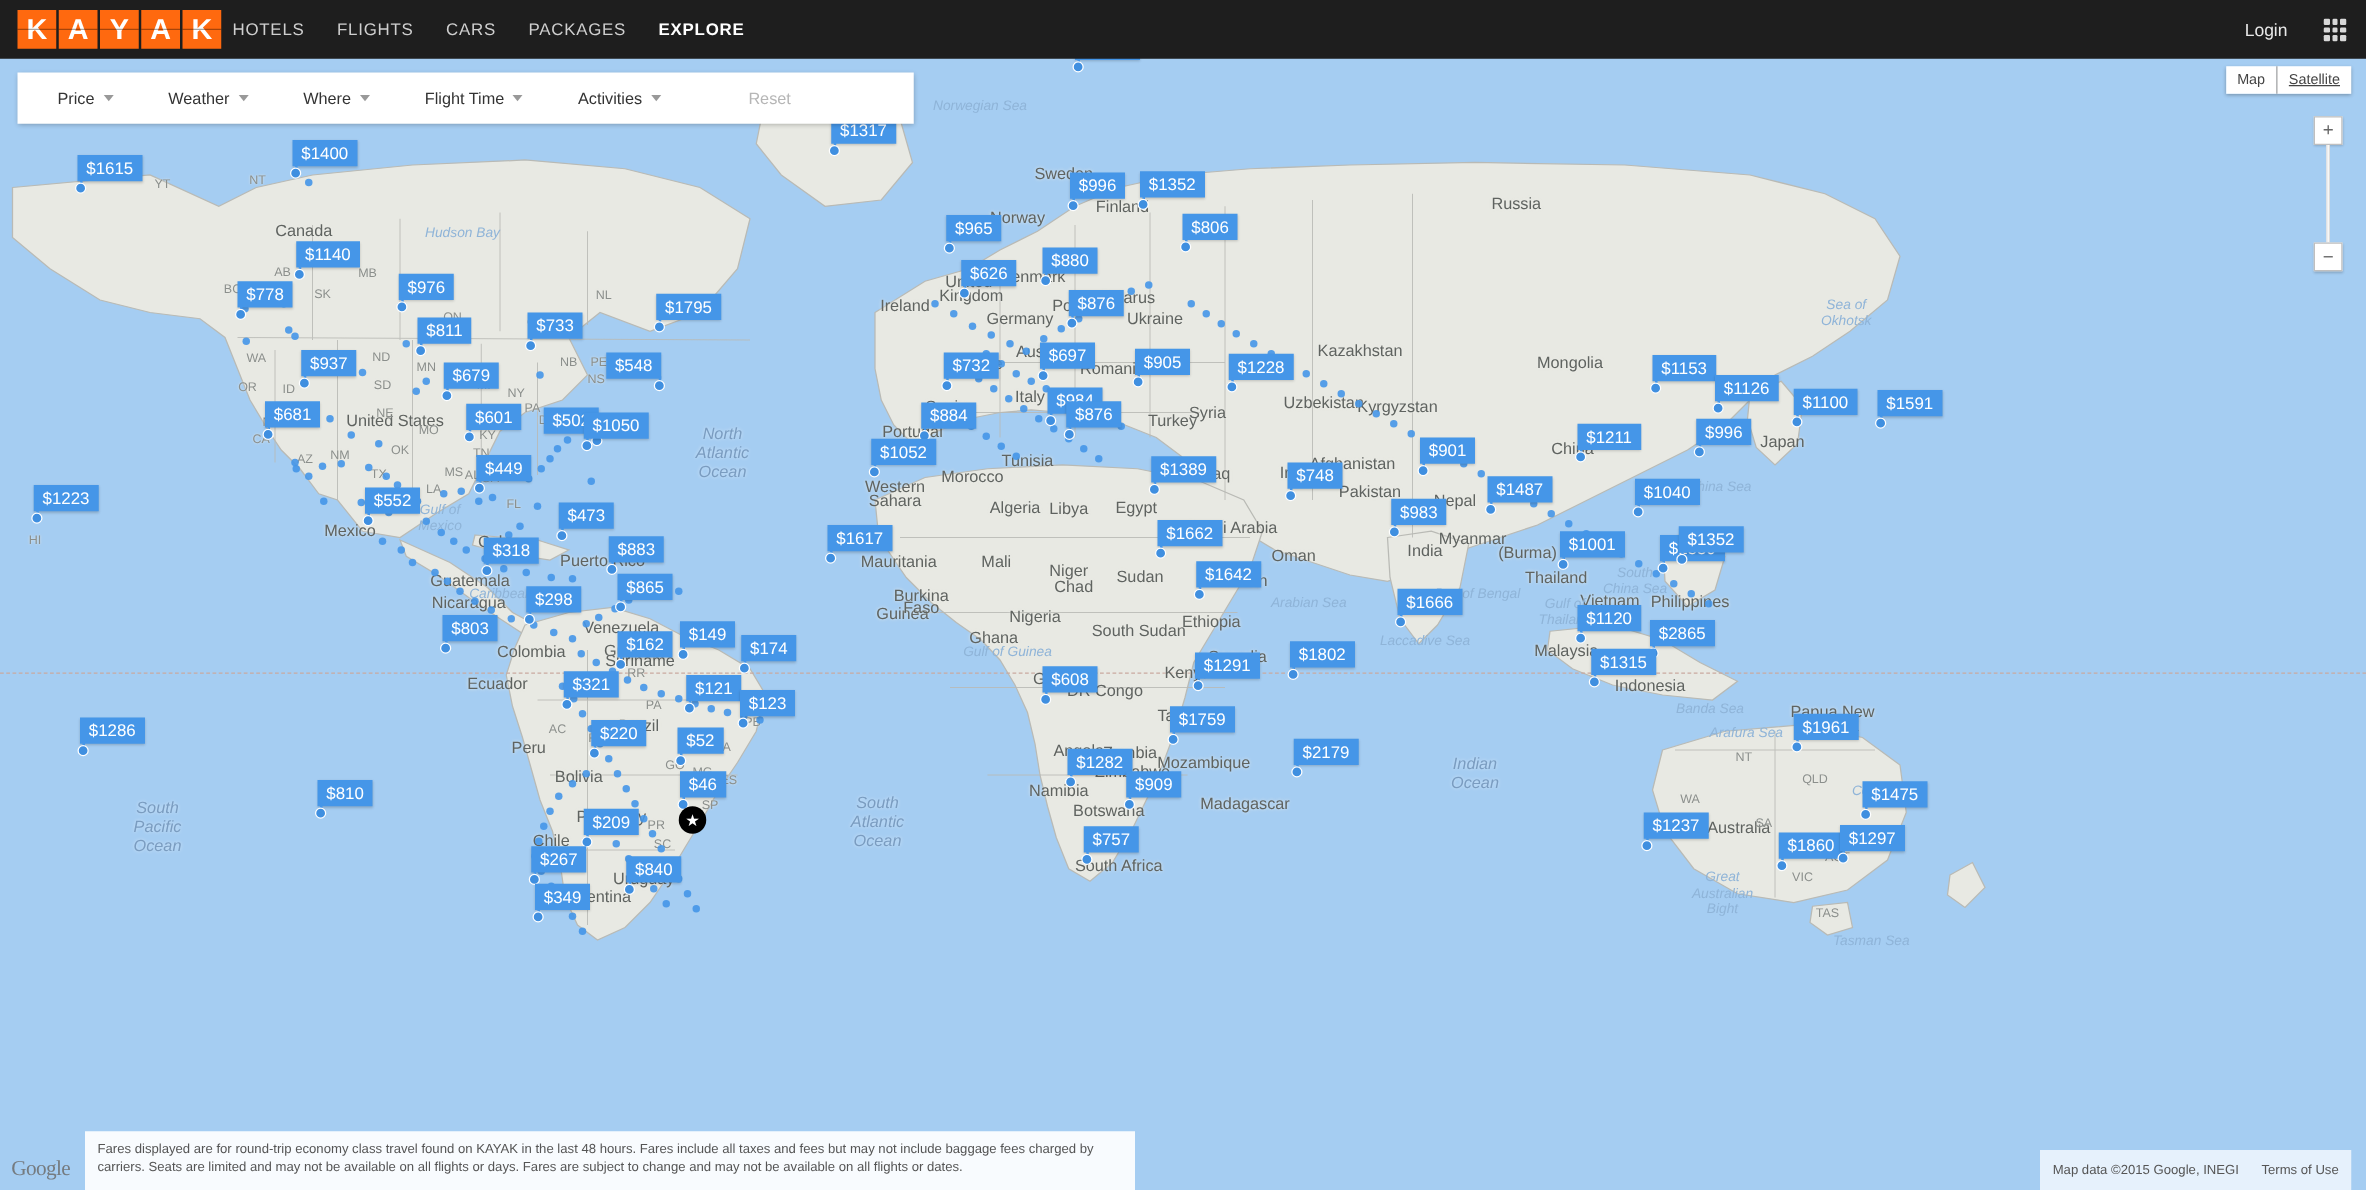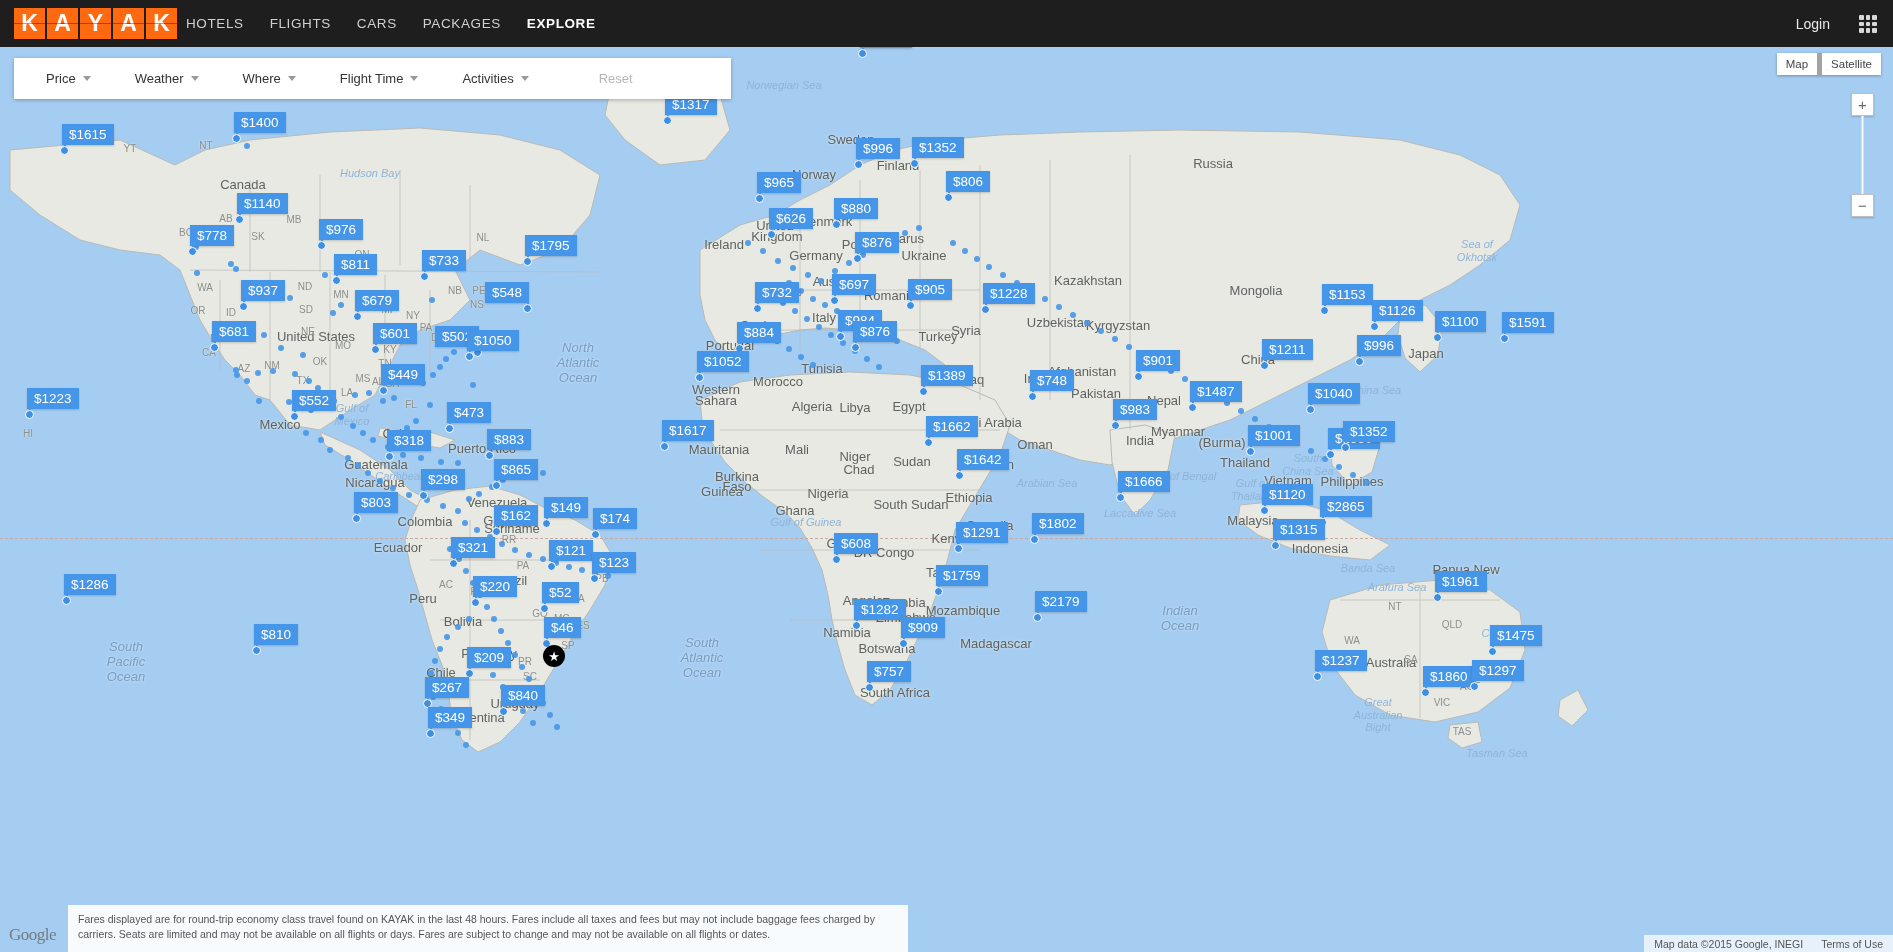--- a/index.html
+++ b/index.html
@@ -72,21 +72,21 @@
   .filter { display:flex; align-items:center; gap:7px; font-size:13px;
     color:#333; cursor:pointer; }
   #reset { font-size:13px; color:#b6b6b6; margin-left:26px; cursor:pointer; }
 
   
   #maptype { position:absolute; right:12px; top:53px; display:flex; z-index:50;
     box-shadow:0 1px 3px rgba(0,0,0,.3); }
   .mt-btn { height:22px; padding:0 9px; background:#fff; font-size:11.5px;
     color:#444; display:flex; align-items:center; cursor:pointer; }
   .mt-btn.active { background:#fff; font-weight:normal; }
-  .mt-btn + .mt-btn { border-left:5px solid #a3a3a3; }
+  .mt-btn + .mt-btn { border-left:1px solid #a3a3a3;text-decoration:underline; }
   #zoomctl { position:absolute; right:19px; top:93px; width:23px; z-index:50; }
   .zbtn { width:23px; height:23px; background:#fff; border:1px solid #bfbfbf;
     display:flex; align-items:center; justify-content:center; font-size:15px;
     color:#666; cursor:pointer; box-shadow:0 1px 2px rgba(0,0,0,.2); }
   #ztrack { width:3px; height:78px; background:#fff; margin:0 auto;
     border-left:1px solid #ddd; border-right:1px solid #ddd; }
 
   
   .marker { position:absolute; z-index:30; }
   .bubble { background:#4596e8; color:#fff; font-size:13.5px; height:21px;
@@ -105,21 +105,21 @@
     border-radius:50%; background:#000; z-index:45; display:flex;
     align-items:center; justify-content:center; color:#fff; font-size:13px; }
 
   
   #disclaimer { position:absolute; left:68px; bottom:0; width:840px; height:47px;
     background:rgba(255,255,255,.92); font-size:10.5px; color:#555;
     line-height:1.42; padding:7px 10px; z-index:50; }
   #gwatermark { position:absolute; left:9px; bottom:7px; z-index:50;
     font-size:17px; font-family:"Liberation Serif", serif; color:#6d6d6d;
     opacity:.85; letter-spacing:-.5px; }
-  #attrib { position:absolute; right:0; bottom:0; height:17px; display:flex;
+  #attrib { position:absolute; right:12px; bottom:0; height:32px; display:flex;
     align-items:center; gap:18px; padding:0 10px; font-size:10.5px;
     color:#555; background:rgba(255,255,255,.72); z-index:50; }
 </style>
 </head>
 <body>
 
 <div id="map-root">
 
   <div id="land">
     <svg viewBox="0 0 1893 952" preserveAspectRatio="none">
@@ -360,21 +360,21 @@
       <div class="state-label" style="left: 602px; top: 578px;">PB</div>
       <div class="state-label" style="left: 578px; top: 598px;">BA</div>
       <div class="state-label" style="left: 1452px; top: 624px;">QLD</div>
       <div class="state-label" style="left: 1395px; top: 606px;">NT</div>
       <div class="state-label" style="left: 1352px; top: 640px;">WA</div>
       <div class="state-label" style="left: 1411px; top: 659px;">SA</div>
       <div class="state-label" style="left: 1460px; top: 672px;">NSW</div>
       <div class="state-label" style="left: 1442px; top: 702px;">VIC</div>
       <div class="state-label" style="left: 1470px; top: 686px;">ACT</div>
       <div class="state-label" style="left: 1462px; top: 731px;">TAS</div>
-      <div class="sea-label" style="left: 370px; top: 173px; transform: translate(-50%, -50%);">Hudson Bay</div>
+      <div class="sea-label" style="left: 370px; top: 187px; transform: translate(-50%, -50%);">Hudson Bay</div>
       <div class="ocean-label" style="left: 578px; top: 363px; transform: translate(-50%, -50%);">North<br>Atlantic<br>Ocean</div>
       <div class="ocean-label" style="left: 702px; top: 658px; transform: translate(-50%, -50%);">South<br>Atlantic<br>Ocean</div>
       <div class="ocean-label" style="left: 126px; top: 662px; transform: translate(-50%, -50%);">South<br>Pacific<br>Ocean</div>
       <div class="ocean-label" style="left: 1180px; top: 619px; transform: translate(-50%, -50%);">Indian<br>Ocean</div>
       <div class="sea-label" style="left: 784px; top: 85px; transform: translate(-50%, -50%);">Norwegian Sea</div>
       <div class="sea-label" style="left: 352px; top: 415px; transform: translate(-50%, -50%);">Gulf of<br>Mexico</div>
       <div class="sea-label" style="left: 412px; top: 476px; transform: translate(-50%, -50%);">Caribbean Sea</div>
       <div class="sea-label" style="left: 806px; top: 522px; transform: translate(-50%, -50%);">Gulf of Guinea</div>
       <div class="sea-label" style="left: 1047px; top: 483px; transform: translate(-50%, -50%);">Arabian Sea</div>
       <div class="sea-label" style="left: 1182px; top: 476px; transform: translate(-50%, -50%);">Bay of Bengal</div>

